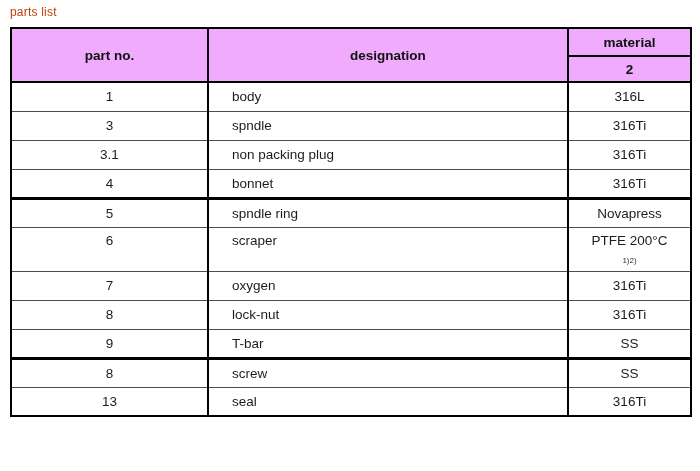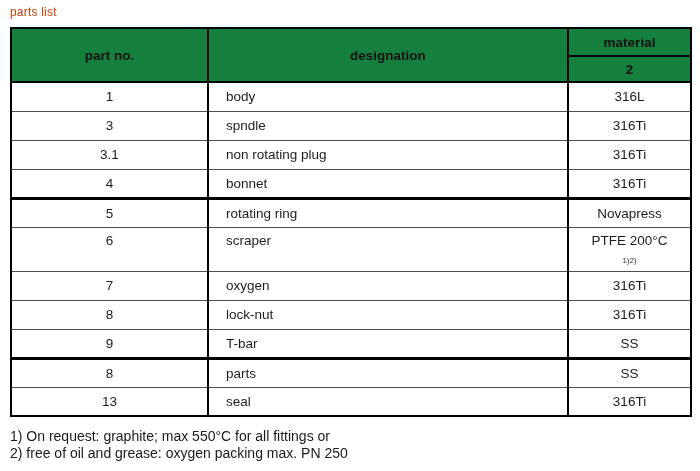--- a/index.html
+++ b/index.html
@@ -28,39 +28,39 @@
   col.c2 { width: 360px; }
   col.c3 { width: 123px; }
   th, td {
     border-left: 2px solid #000;
     border-right: 2px solid #000;
     font-size: 13.5px;
     overflow: hidden;
     white-space: nowrap;
   }
   thead th {
-    background: #15803d;
+    background: #f0abfc;
     font-weight: 700;
     text-align: center;
     color: #111;
   }
   thead tr.h1 th { height: 28px; }
   thead tr.h2 th { height: 26px; border-top: 2px solid #000; }
   thead th { border-bottom: 2px solid #000; }
   tbody td {
     height: 29px;
     border-top: 1px solid #4d4d4d;
     border-bottom: 1px solid #4d4d4d;
     vertical-align: middle;
     color: #1c1c1c;
   }
   tbody tr:first-child td { border-top: 2px solid #000; }
   tbody tr.group-end td { border-bottom: 3px solid #000; }
   td.c-num { text-align: center; }
-  td.c-des { text-align: left; padding-left: 17px; }
+  td.c-des { text-align: left; padding-left: 23px; }
   td.c-mat { text-align: center; }
   tr.tall td { height: 44px; vertical-align: top; padding-top: 5px; }
   .mat-note {
     font-size: 8px;
     color: #333;
     text-align: center;
     margin-top: 8px;
   }
   .footnotes { margin-top: 11px; }
   .footnote {
@@ -97,31 +97,31 @@
         <td class="c-des">body</td>
         <td class="c-mat">316L</td>
       </tr>
       <tr>
         <td class="c-num">3</td>
         <td class="c-des">spndle</td>
         <td class="c-mat">316Ti</td>
       </tr>
       <tr>
         <td class="c-num">3.1</td>
-        <td class="c-des">non rotating plug</td>
+        <td class="c-des">non packing plug</td>
         <td class="c-mat">316Ti</td>
       </tr>
       <tr class="group-end">
         <td class="c-num">4</td>
         <td class="c-des">bonnet</td>
         <td class="c-mat">316Ti</td>
       </tr>
       <tr>
         <td class="c-num">5</td>
-        <td class="c-des">rotating ring</td>
+        <td class="c-des">spndle ring</td>
         <td class="c-mat">Novapress</td>
       </tr>
       <tr class="tall">
         <td class="c-num">6</td>
         <td class="c-des">scraper</td>
         <td class="c-mat">
           <div>PTFE 200°C</div>
           <div class="mat-note">1)2)</div>
         </td>
       </tr>
@@ -135,28 +135,24 @@
         <td class="c-des">lock-nut</td>
         <td class="c-mat">316Ti</td>
       </tr>
       <tr class="group-end">
         <td class="c-num">9</td>
         <td class="c-des">T-bar</td>
         <td class="c-mat">SS</td>
       </tr>
       <tr>
         <td class="c-num">8</td>
-        <td class="c-des">parts</td>
+        <td class="c-des">screw</td>
         <td class="c-mat">SS</td>
       </tr>
       <tr>
         <td class="c-num">13</td>
         <td class="c-des">seal</td>
         <td class="c-mat">316Ti</td>
       </tr>
     </tbody>
   </table>
 
-  <div class="footnotes">
-    <div class="footnote">1) On request: graphite; max 550°C for all fittings or</div>
-    <div class="footnote">2) free of oil and grease: oxygen packing max. PN 250</div>
-  </div>
 </div>
 
 </body></html>

